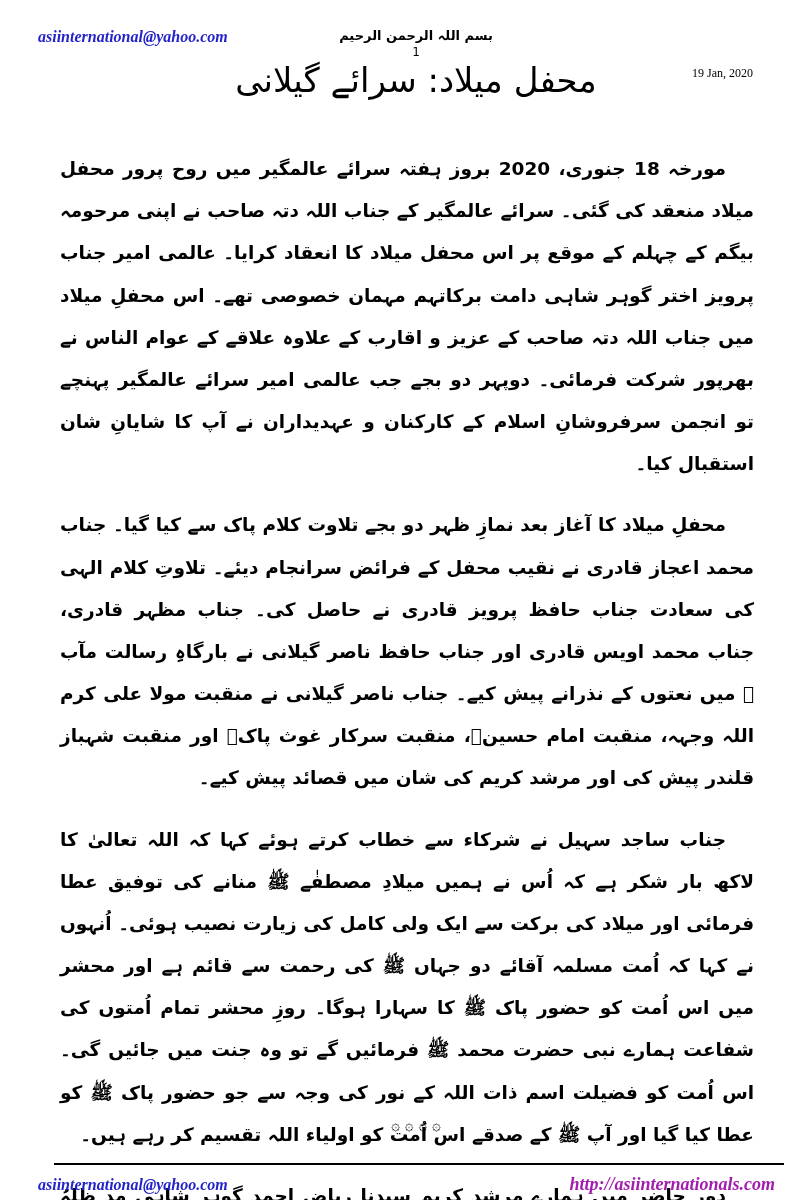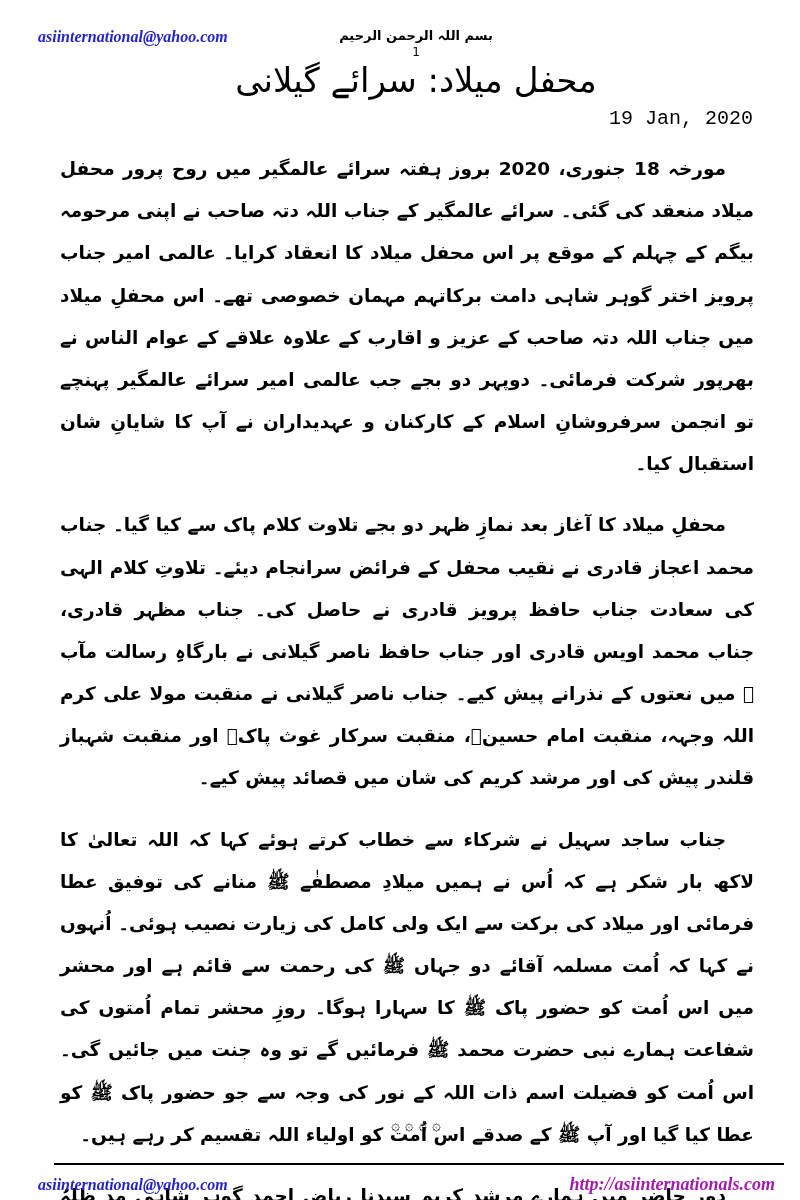--- a/index.html
+++ b/index.html
@@ -25,23 +25,22 @@
     text-align:center; direction:rtl;
     font-size:13px; font-weight:bold;
   }
   .page-num {
     position:absolute; top:21px; left:0; width:100%;
     text-align:center;
     font-size:12px;
   }
   .date {
     position:absolute; top:42px; right:55px;
-    font-size:20px;
-    font-family:Liberation Mono, monospace;
-    margin-top:41px;
+    font-size:12px;
+    font-family:Liberation Serif, serif;
   }
   .doc-title {
     position:absolute; top:36px; left:0; width:100%;
     text-align:center; direction:rtl;
     font-size:34px; font-weight:500;
   }
   
   .content {
     position:absolute; top:116px; left:28px; right:30px;
     direction:rtl;

